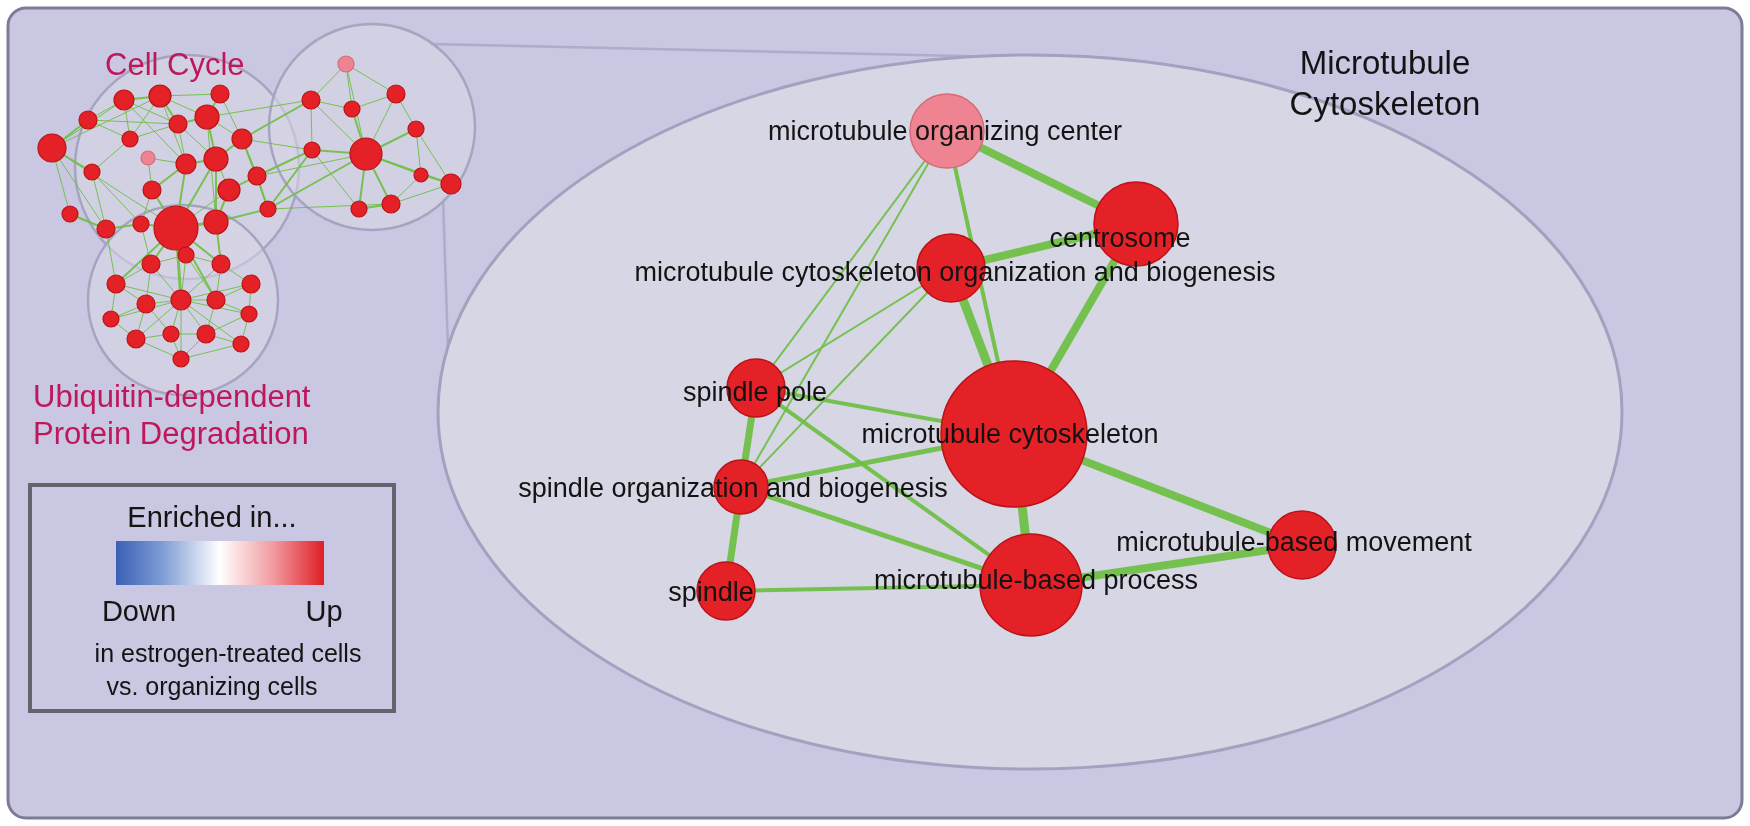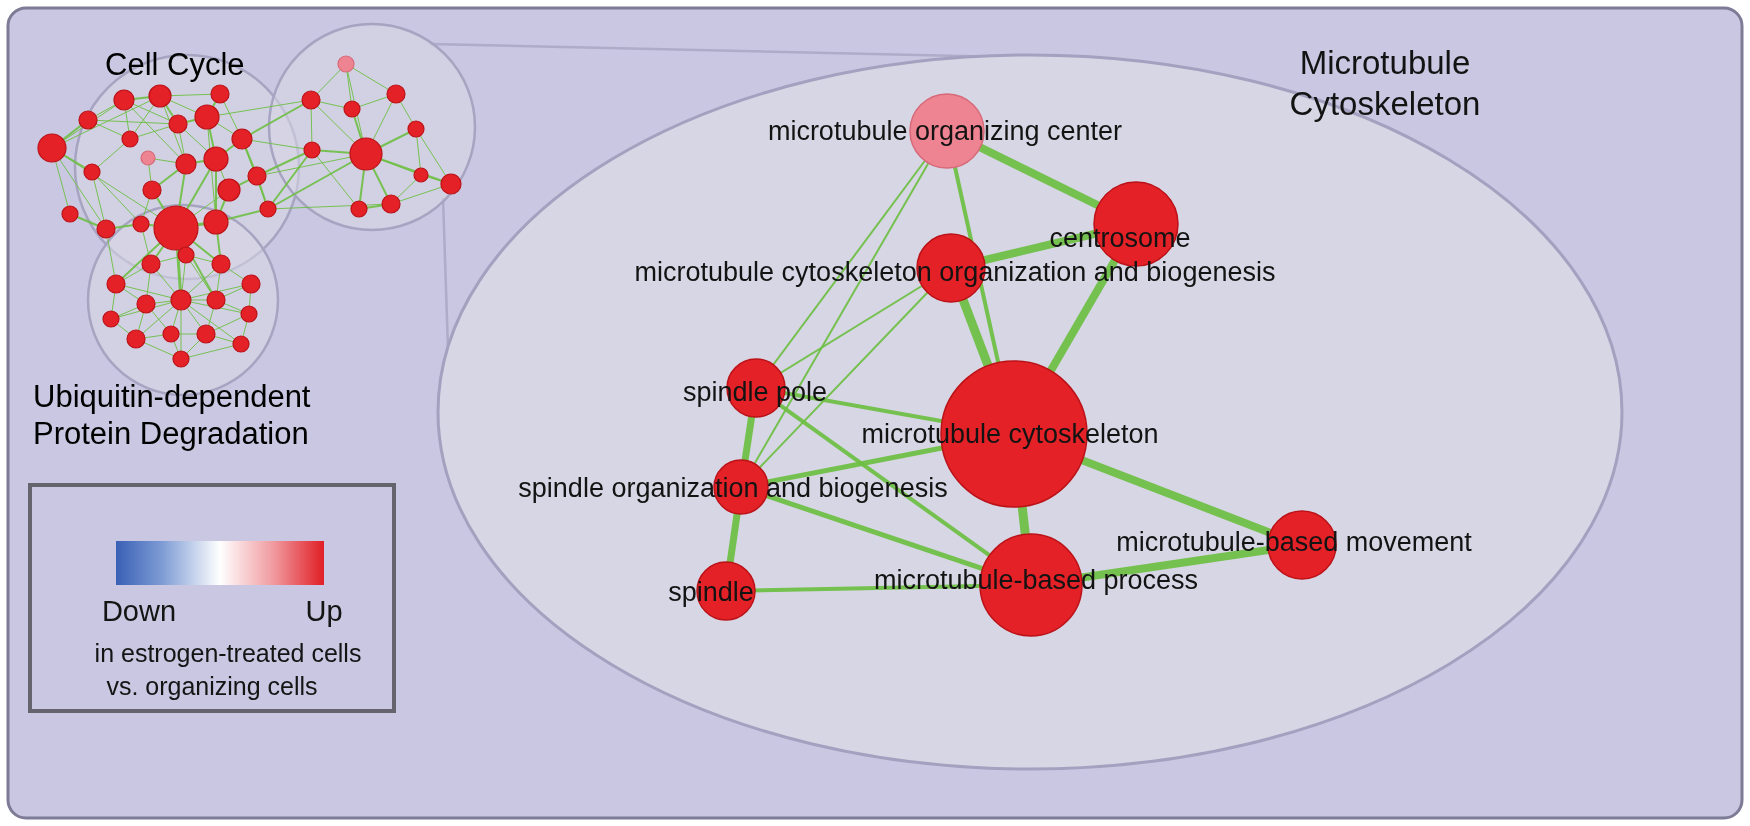--- a/index.html
+++ b/index.html
@@ -1,21 +1,21 @@
 <!DOCTYPE html>
 <html><head>
 <meta charset="utf-8">
 <style>
   html,body{margin:0;padding:0;background:#ffffff;}
   .canvas{position:relative;width:1750px;height:826px;overflow:hidden;
           font-family:"Liberation Sans",sans-serif;}
   svg#scene{position:absolute;left:0;top:0;}
   svg#scene text{font-family:"Liberation Sans",sans-serif;}
   .overlay{position:absolute;pointer-events:none;}
-  .lbl-gray{color:#000000;font-size:31px;line-height:37px;}
+  .lbl-gray{color:#be185d;font-size:31px;line-height:37px;}
   .detail-title{color:#131313;font-size:33px;line-height:41px;text-align:center;width:290px;}
   .legend{position:absolute;left:28px;top:483px;width:368px;height:230px;
           border:4px solid #65646e;box-sizing:border-box;}
   .legend-title{position:absolute;left:0;top:14px;width:100%;text-align:center;
                 font-size:29px;color:#141414;}
   .legend-bar{position:absolute;left:84px;top:54px;width:208px;height:44px;}
   .legend-end{position:absolute;top:108px;transform:translateX(-50%);
               font-size:29px;color:#141414;}
   .legend-cap{position:absolute;left:0;width:100%;text-align:center;
               font-size:25px;color:#141414;}
@@ -260,20 +260,21 @@
     <div>Ubiquitin-dependent</div>
     <div>Protein Degradation</div>
   </div>
 
   <div class="overlay detail-title" style="left:1240px;top:42px;">
     <div>Microtubule</div>
     <div>Cytoskeleton</div>
   </div>
 
   <div class="legend">
+    <div class="legend-title">Enriched in...</div>
     <div class="legend-bar" id="legend-gradient" style="background: linear-gradient(90deg, rgb(58, 96, 182) 0%, rgb(125, 155, 212) 22%, rgb(255, 255, 255) 50%, rgb(240, 153, 158) 76%, rgb(224, 30, 37) 100%);"></div>
     <span class="legend-end" style="left:107px;">Down</span>
     <span class="legend-end" style="left:292px;">Up</span>
     <div class="legend-cap" style="top:152px;padding-left:16px;">in estrogen-treated cells</div>
     <div class="legend-cap" style="top:185px;">vs. organizing cells</div>
   </div>
 
 </div>
 
 </body></html>

